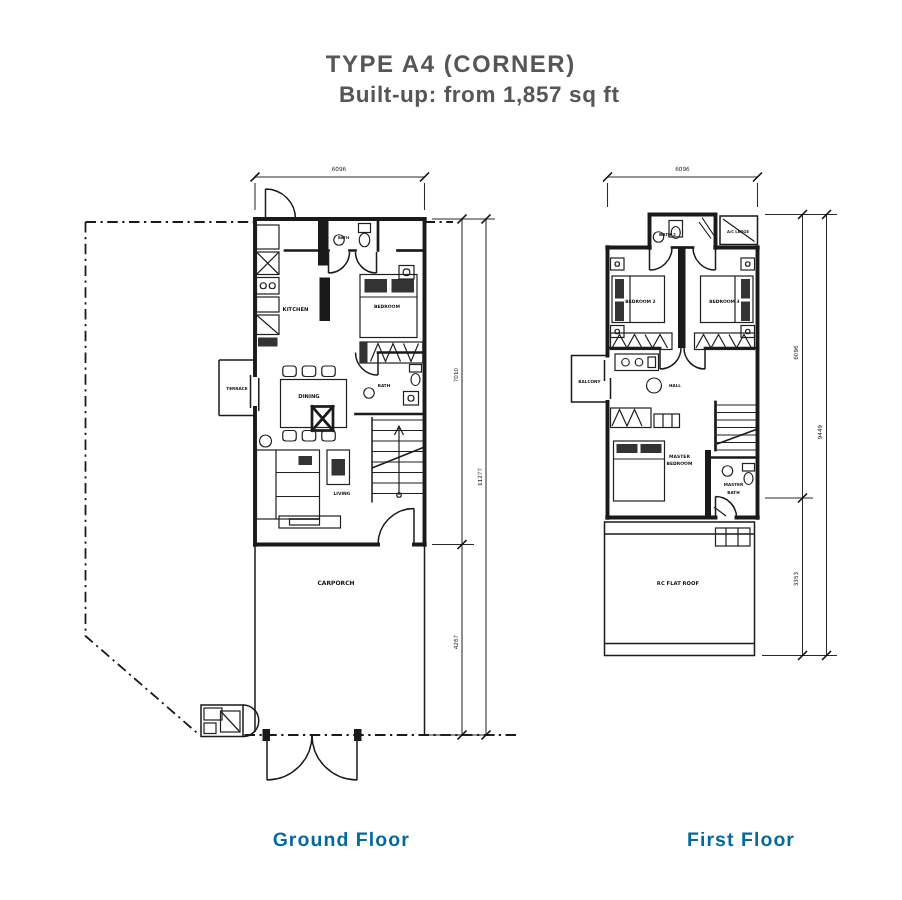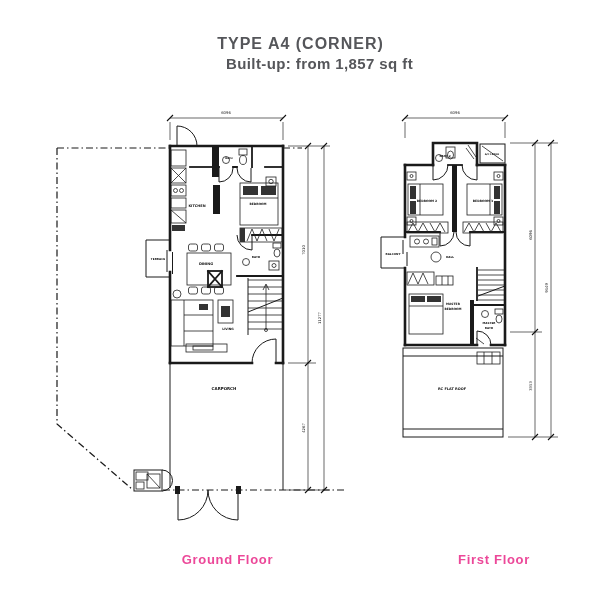--- a/index.html
+++ b/index.html
@@ -1,21 +1,21 @@
 <!DOCTYPE html>
 <html><head>
 <meta charset="utf-8">
 <style>
   html,body{margin:0;padding:0;background:#ffffff;}
   .page{position:relative;width:601px;height:600px;background:#ffffff;overflow:hidden;
         font-family:"Liberation Sans",sans-serif;}
   .header{position:absolute;top:34px;left:0;width:601px;text-align:center;color:#55565a;}
   .header .title{font-size:16px;font-weight:700;letter-spacing:1px;line-height:1.25;}
   .header .subtitle{font-size:15px;font-weight:600;letter-spacing:0.4px;line-height:1.3;margin-left:38px;}
-  .caption{position:absolute;top:552px;color:#ec4899;font-size:13px;font-weight:700;letter-spacing:0.7px;}
+  .caption{position:absolute;top:552px;color:#0369a1;font-size:13px;font-weight:700;letter-spacing:0.7px;}
   .caption.ground{left:130px;width:195px;text-align:center;}
   .caption.first{left:380px;width:150px;text-align:right;}
   svg{position:absolute;top:0;left:0;}
   
   .wall   {stroke:#1a1a1a;stroke-width:2.6;fill:none;stroke-linecap:square;}
   .wall2  {stroke:#1a1a1a;stroke-width:1.8;fill:none;stroke-linecap:square;}
   .thin   {stroke:#1a1a1a;stroke-width:1;fill:none;}
   .furn   {stroke:#1f1f1f;stroke-width:0.8;fill:none;}
   .fill   {fill:#1a1a1a;stroke:none;}
   .darkf  {fill:#333;stroke:none;}

